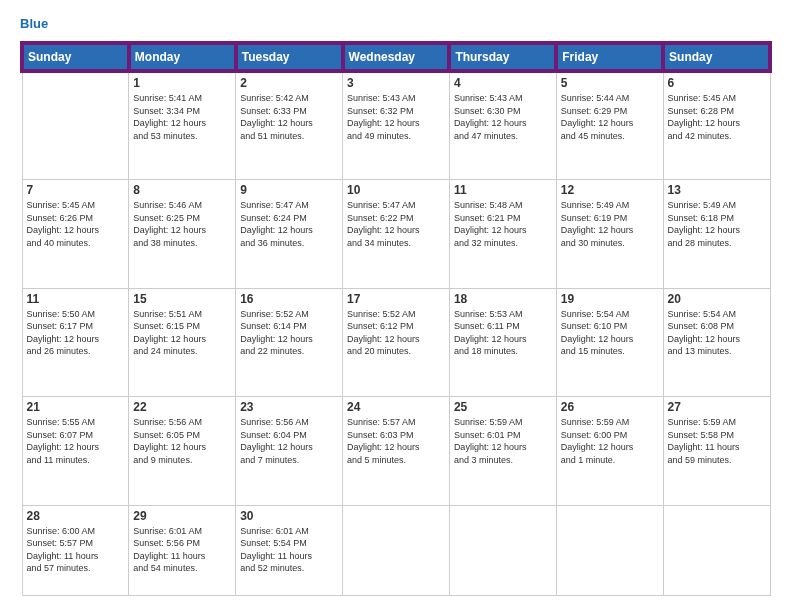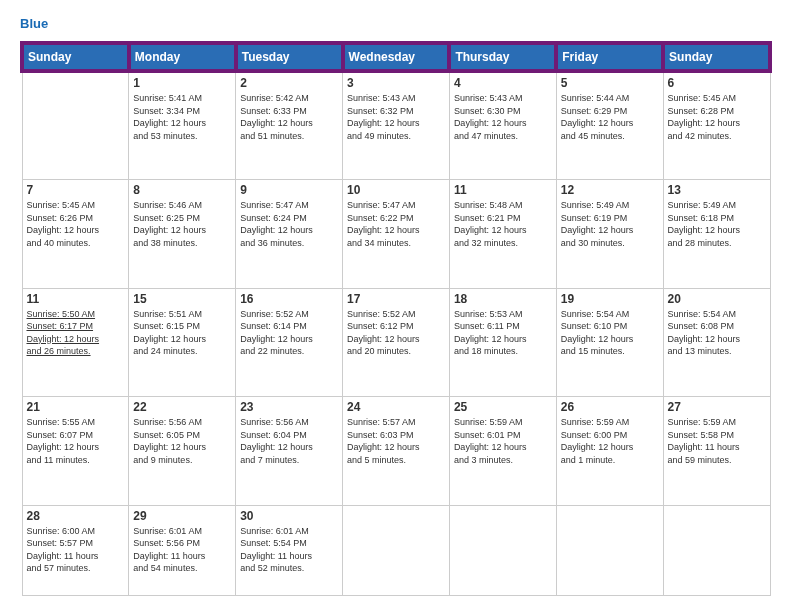--- a/index.html
+++ b/index.html
@@ -212,21 +212,21 @@
             <span class="day-num">13</span>
             <div class="cell-text" style="white-space: pre-line;">Sunrise: 5:49 AM
 Sunset: 6:18 PM
 Daylight: 12 hours
 and 28 minutes.</div>
           </td>
         </tr>
         <tr>
           <td>
             <span class="day-num">11</span>
-            <div class="cell-text" style="white-space: pre-line; text-decoration: underline;">Sunrise: 5:50 AM
+            <div class="cell-text" style="white-space: pre-line;">Sunrise: 5:50 AM
 Sunset: 6:17 PM
 Daylight: 12 hours
 and 26 minutes.</div>
           </td>
           <td>
             <span class="day-num">15</span>
             <div class="cell-text" style="white-space: pre-line;">Sunrise: 5:51 AM
 Sunset: 6:15 PM
 Daylight: 12 hours
 and 24 minutes.</div>

